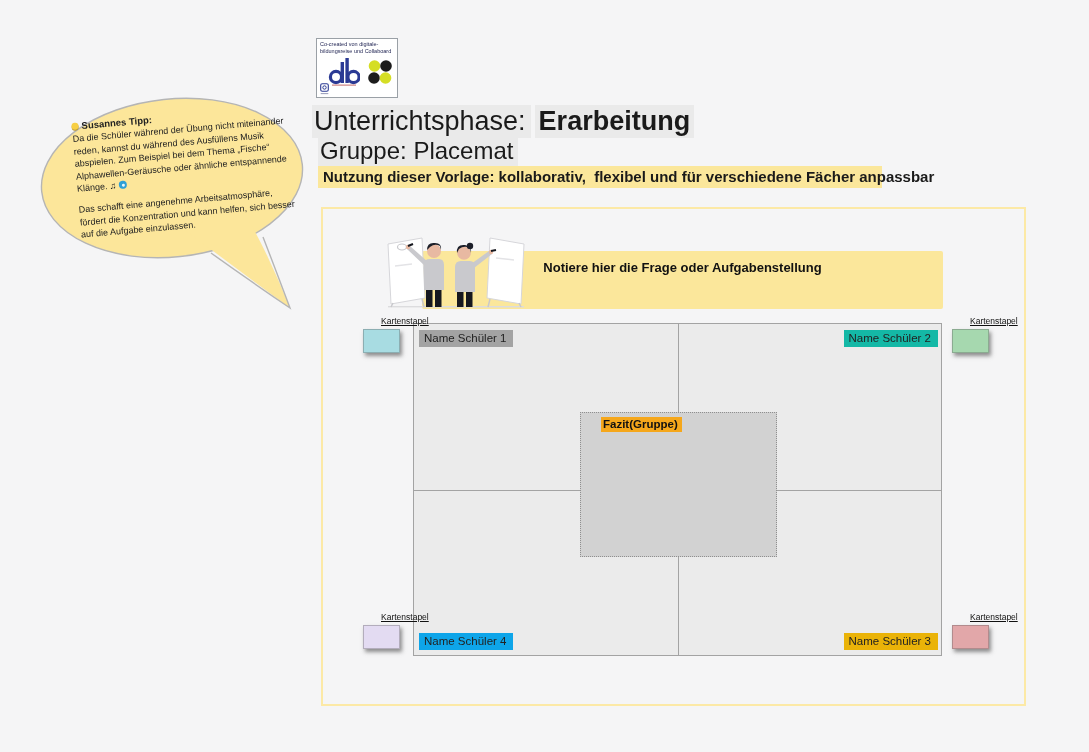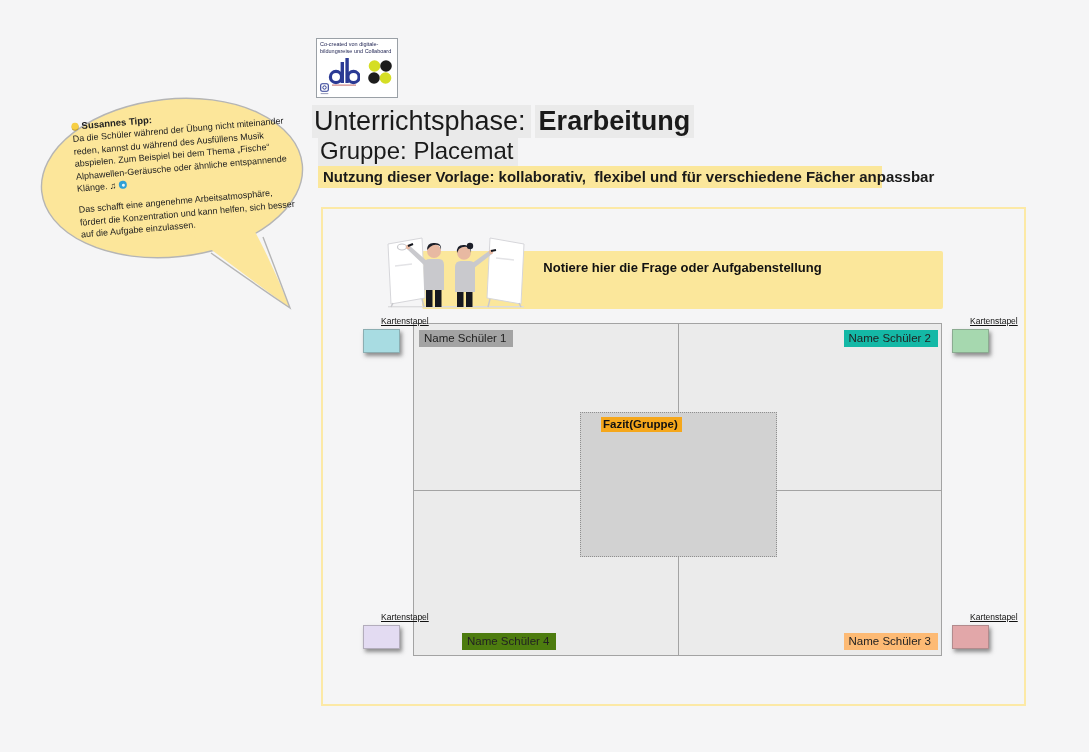--- a/index.html
+++ b/index.html
@@ -191,22 +191,22 @@
     <path d="M71 17 Q70 8 79 9 Q86 10 85 17 L84 12 Q78 9 73 13 Z" fill="#1c1f29"></path>
     <circle cx="84" cy="10" r="3.2" fill="#1c1f29"></circle>
   </svg>
 
   <div class="grid">
     <div class="v-div"></div>
     <div class="h-div"></div>
 
     <div class="name-tag ns1" style="background-color: #a3a3a3;">Name Schüler 1</div>
     <div class="name-tag ns2" style="background-color: #14b8a6;">Name Schüler 2</div>
-    <div class="name-tag ns3" style="background-color: #fdba74; text-align: right;">Name Schüler 3</div>
-    <div class="name-tag ns4" style="background-color: #4d7c0f; margin-left: 43px;">Name Schüler 4</div>
+    <div class="name-tag ns3" style="background-color: #eab308; text-align: right;">Name Schüler 3</div>
+    <div class="name-tag ns4" style="background-color: #0ea5e9;">Name Schüler 4</div>
   </div>
 
   <div class="fazit-box">
     <div class="fazit-tag" style="background-color: rgb(245, 167, 27);">Fazit(Gruppe)</div>
   </div>
 
   <div class="stack stack-tl">
     <div class="stack-label">Kartenstapel</div>
     <div class="stack-card" style="background-color: rgb(168, 220, 226);"></div>
   </div>

